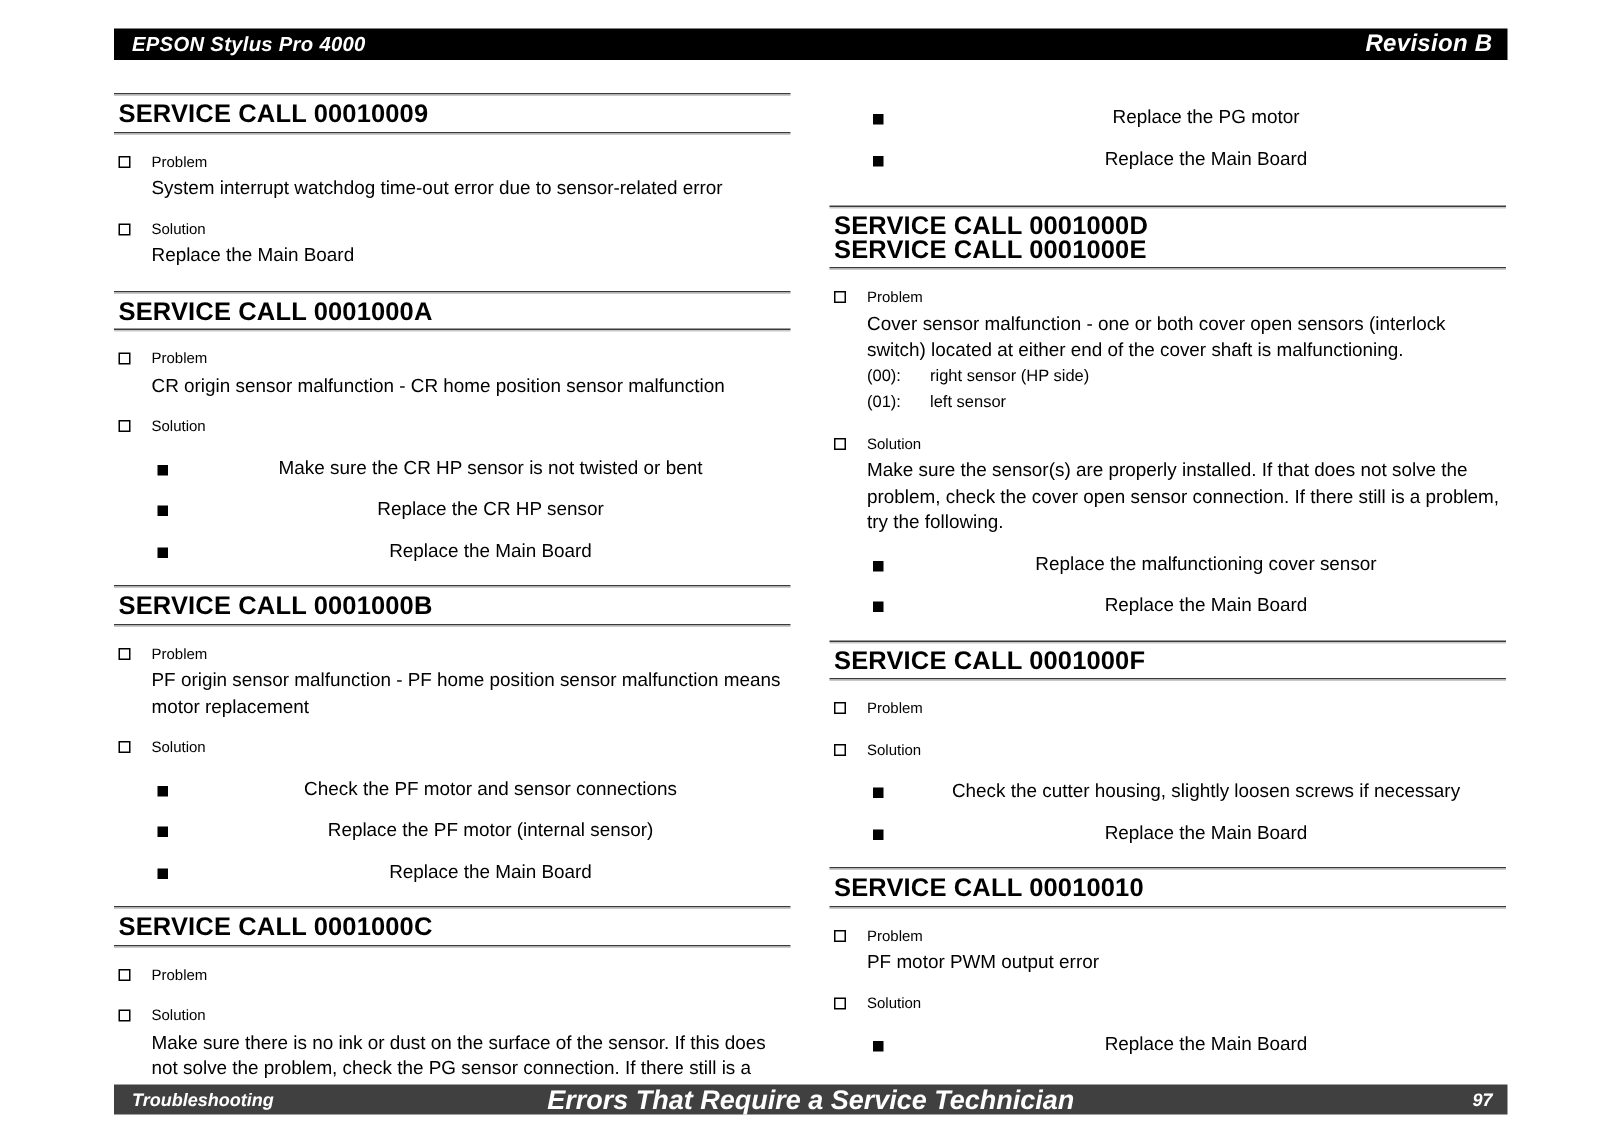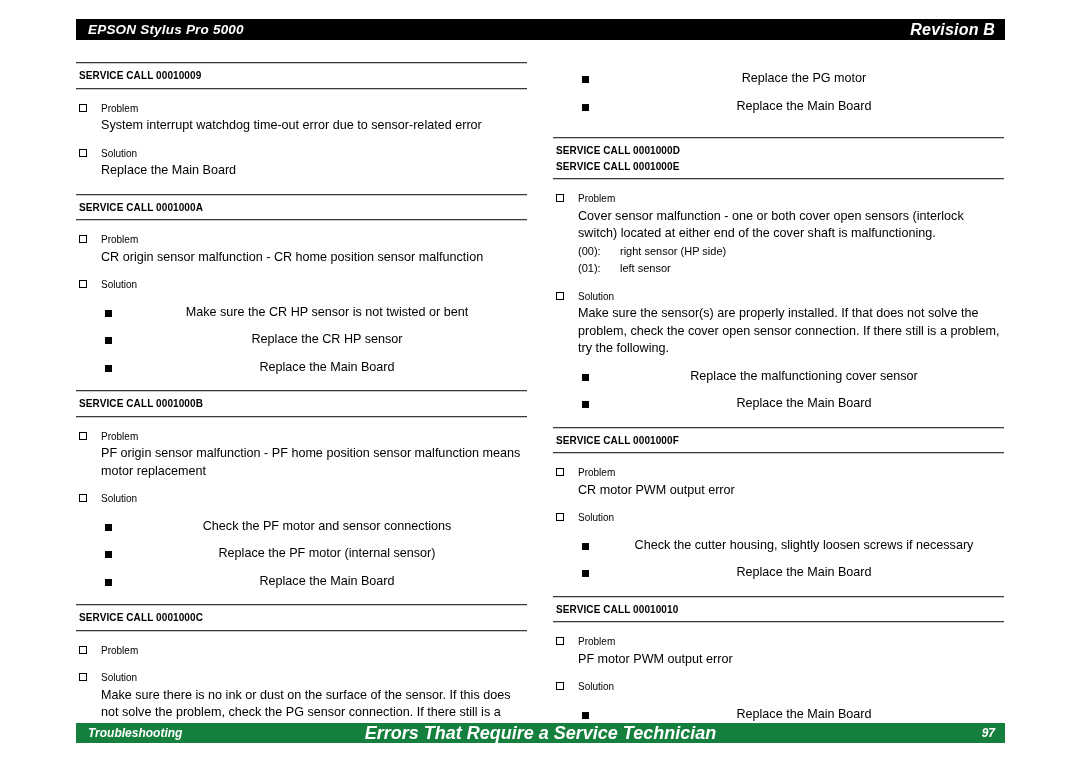--- a/index.html
+++ b/index.html
@@ -47,21 +47,21 @@
     white-space: nowrap;
   }
 
   
   .footer-bar {
     position: absolute;
     left: 76px;
     top: 723px;
     width: 929px;
     height: 20px;
-    background: #15803d;
+    background: #404040;
     box-sizing: border-box;
     display: flex;
     align-items: center;
     padding: 0 10px 0 12px;
   }
   .footer-left {
     color: #ffffff;
     font-size: 12px;
     font-weight: bold;
     font-style: italic;
@@ -108,21 +108,21 @@
     border-top: 1.6px solid #3a3a3a;
     border-bottom: 1px solid #c8c8c8;
     font-size: 0;
     line-height: 0;
   }
 
   .sc-heading-block {
     padding: 4px 0 4px 3px;
   }
   .sc-heading {
-    font-size: 10px;
+    font-size: 17px;
     font-weight: bold;
     letter-spacing: 0.1px;
     line-height: 15.5px;
     white-space: nowrap;
   }
 
   
   .item {
     position: relative;
     padding-left: 25px;
@@ -173,21 +173,21 @@
     width: 7px;
     height: 7px;
     background: #000;
   }
   .sublist { margin-top: 2px; }
 </style>
 </head>
 <body>
 
 <div class="header-bar">
-  <span class="header-title">EPSON Stylus Pro 5000</span>
+  <span class="header-title">EPSON Stylus Pro 4000</span>
   <span class="header-revision">Revision B</span>
 </div>
 
 <div class="col col-left" id="left-column">
     <div class="section" style="margin-bottom: 14px;">
       <div class="rule"></div>
       <div class="sc-heading-block">
         <div class="sc-heading">SERVICE CALL 00010009</div>
       </div>
       <div class="rule"></div>
@@ -299,21 +299,20 @@
     </div>
     <div class="section" style="margin-bottom: 14px;">
       <div class="rule"></div>
       <div class="sc-heading-block">
         <div class="sc-heading">SERVICE CALL 0001000F</div>
       </div>
       <div class="rule"></div>
       <div class="item">
         <span class="bullet-open"></span>
         <div class="item-label">Problem</div>
-        <div class="item-text">CR motor PWM output error</div>
       </div>
       <div class="item">
         <span class="bullet-open"></span>
         <div class="item-label">Solution</div>
       </div>
       <div class="sublist">
         <div class="subitem"><span class="bullet-filled"></span><span>Check the cutter housing, slightly loosen screws if necessary</span></div>
         <div class="subitem"><span class="bullet-filled"></span><span>Replace the Main Board</span></div>
       </div>
     </div>

